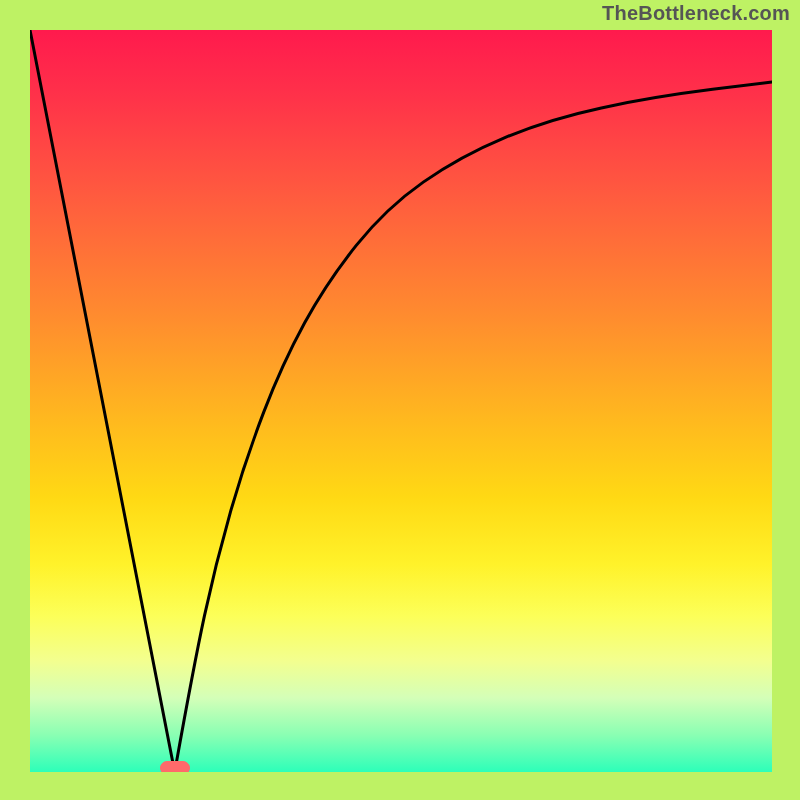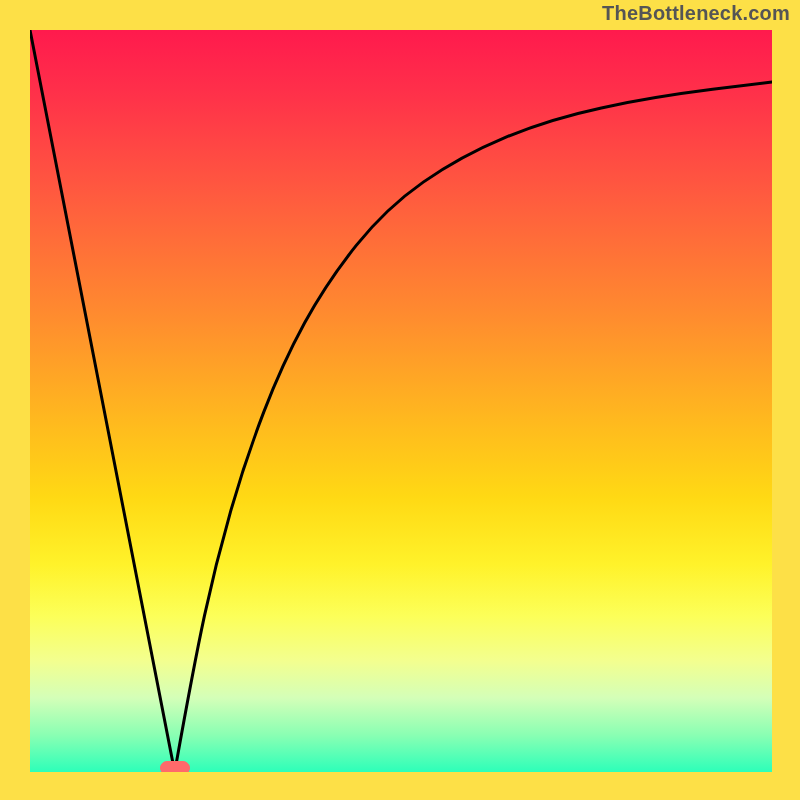--- a/index.html
+++ b/index.html
@@ -8,21 +8,21 @@
     width: 800px;
     height: 800px;
     overflow: hidden;
     background: #000;
     font-family: Arial, Helvetica, sans-serif;
   }
   .frame {
     position: relative;
     width: 800px;
     height: 800px;
-    background: #fde047;
+    background: #bef264;
   }
   .watermark {
     position: absolute;
     top: 2px;
     right: 10px;
     color: #555;
     font-size: 20px;
     font-weight: 600;
     letter-spacing: 0.2px;
     z-index: 10;

